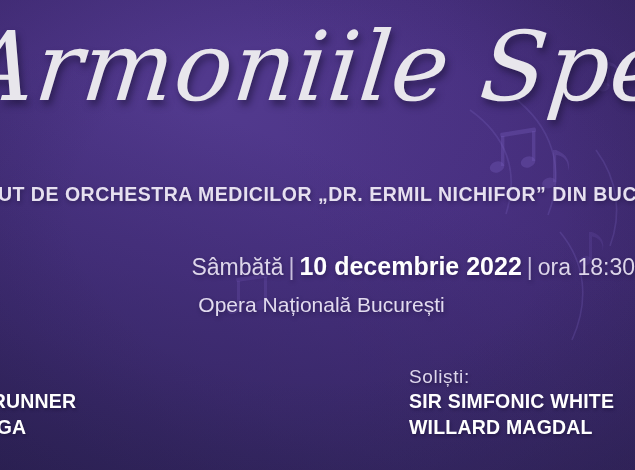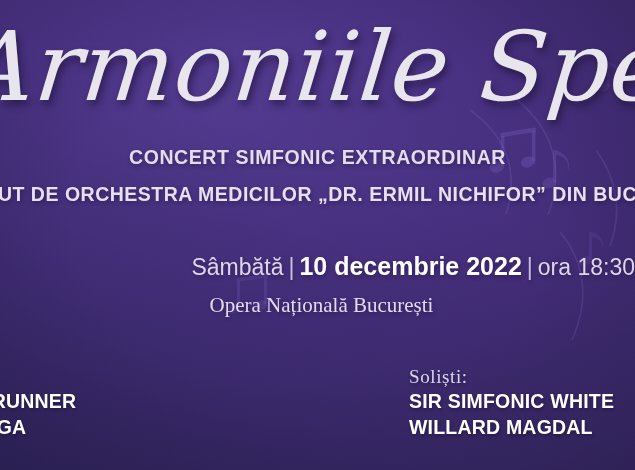--- a/index.html
+++ b/index.html
@@ -119,21 +119,20 @@
   }
   .venue {
     position: absolute;
     left: 8px;
     right: 0;
     top: 293px;
     text-align: center;
     font-size: 21px;
     color: #e2dbef;
     text-shadow: 1px 2px 4px rgba(22,14,48,0.40);
-    font-family: Liberation Serif, serif;
   }
 
   
   .credits-left {
     position: absolute;
     left: -92px;
     top: 364px;
     text-align: left;
     white-space: nowrap;
   }
@@ -144,21 +143,20 @@
     text-align: left;
     white-space: nowrap;
   }
   .credit-label {
     font-size: 19px;
     font-weight: 400;
     color: #ded7ec;
     letter-spacing: 0.6px;
     line-height: 1.34;
     text-shadow: 1px 2px 3px rgba(22,14,48,0.40);
-    font-family: Liberation Serif, serif;
   }
   .credit-name {
     font-size: 19.5px;
     font-weight: 700;
     color: #ffffff;
     letter-spacing: 0.2px;
     line-height: 1.30;
     text-shadow: 1px 2px 3px rgba(22,14,48,0.42);
   }
 </style>
@@ -213,21 +211,20 @@
       <ellipse cx="604" cy="87" rx="5.8" ry="4.3" transform="rotate(-18 604 87)"></ellipse>
     </g>
   </svg>
 
   <div class="bg-vignette"></div>
 
   <div class="layer-content">
 
     <div class="title">Armoniile Speranței</div>
 
-    <div class="sub1">CONCERT SIMFONIC EXTRAORDINAR</div>
 
     <div class="sub2">SUSȚINUT DE ORCHESTRA MEDICILOR „DR. ERMIL NICHIFOR” DIN BUCUREȘTI</div>
 
     <div class="dateline">
       <span>Sâmbătă</span><span class="sep">|</span><span class="strong">10 decembrie 2022</span><span class="sep">|</span><span>ora 18:30</span>
     </div>
 
     <div class="venue">Opera Națională București</div>
 
     <div class="credits-left">

